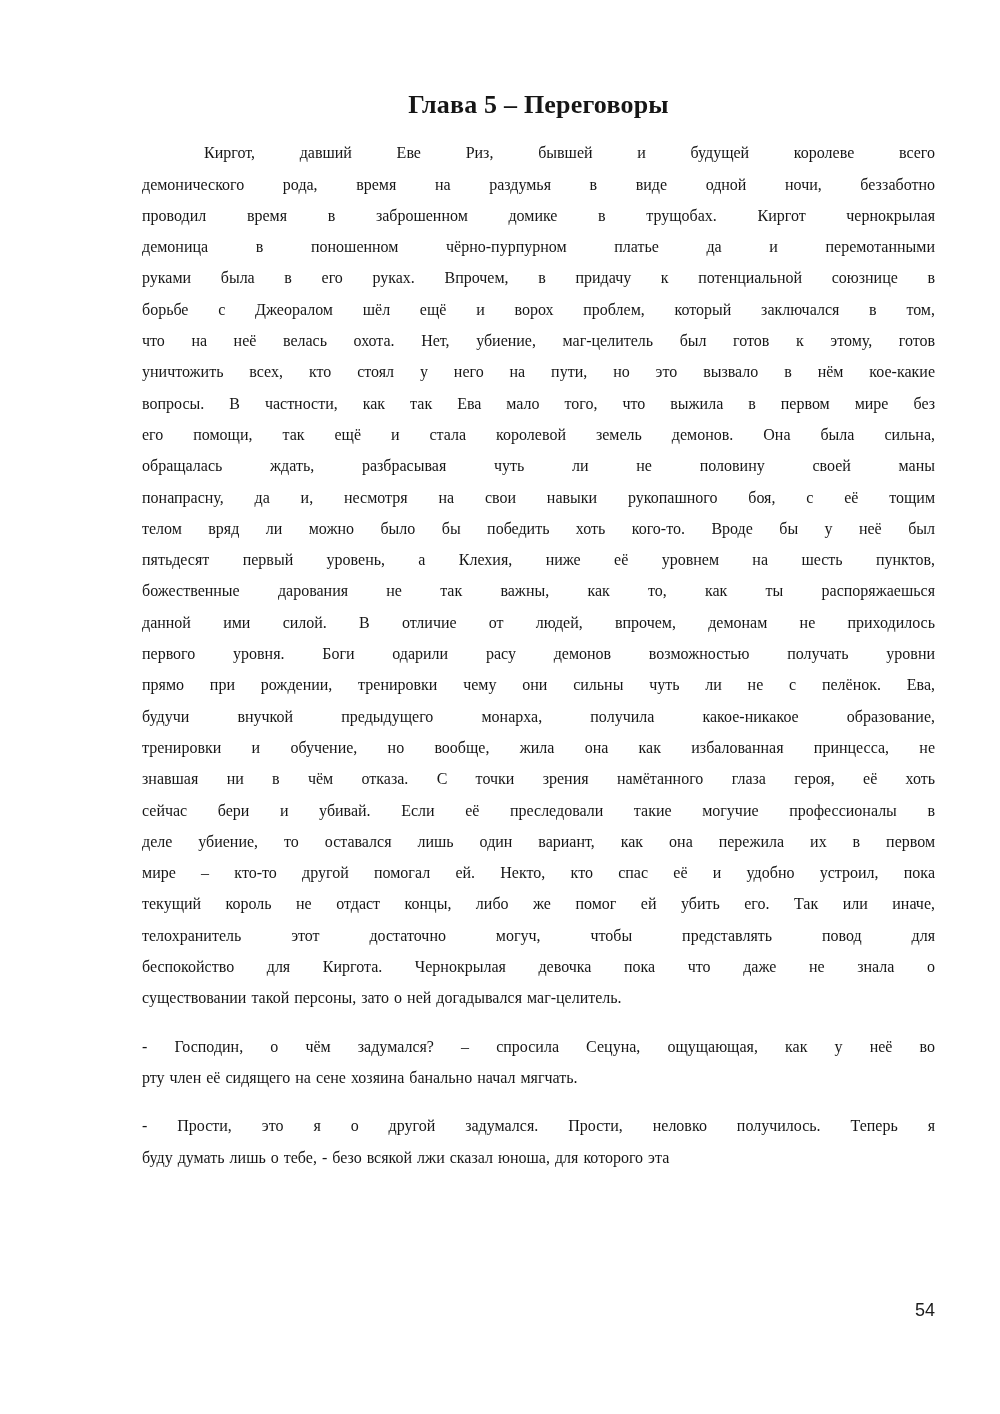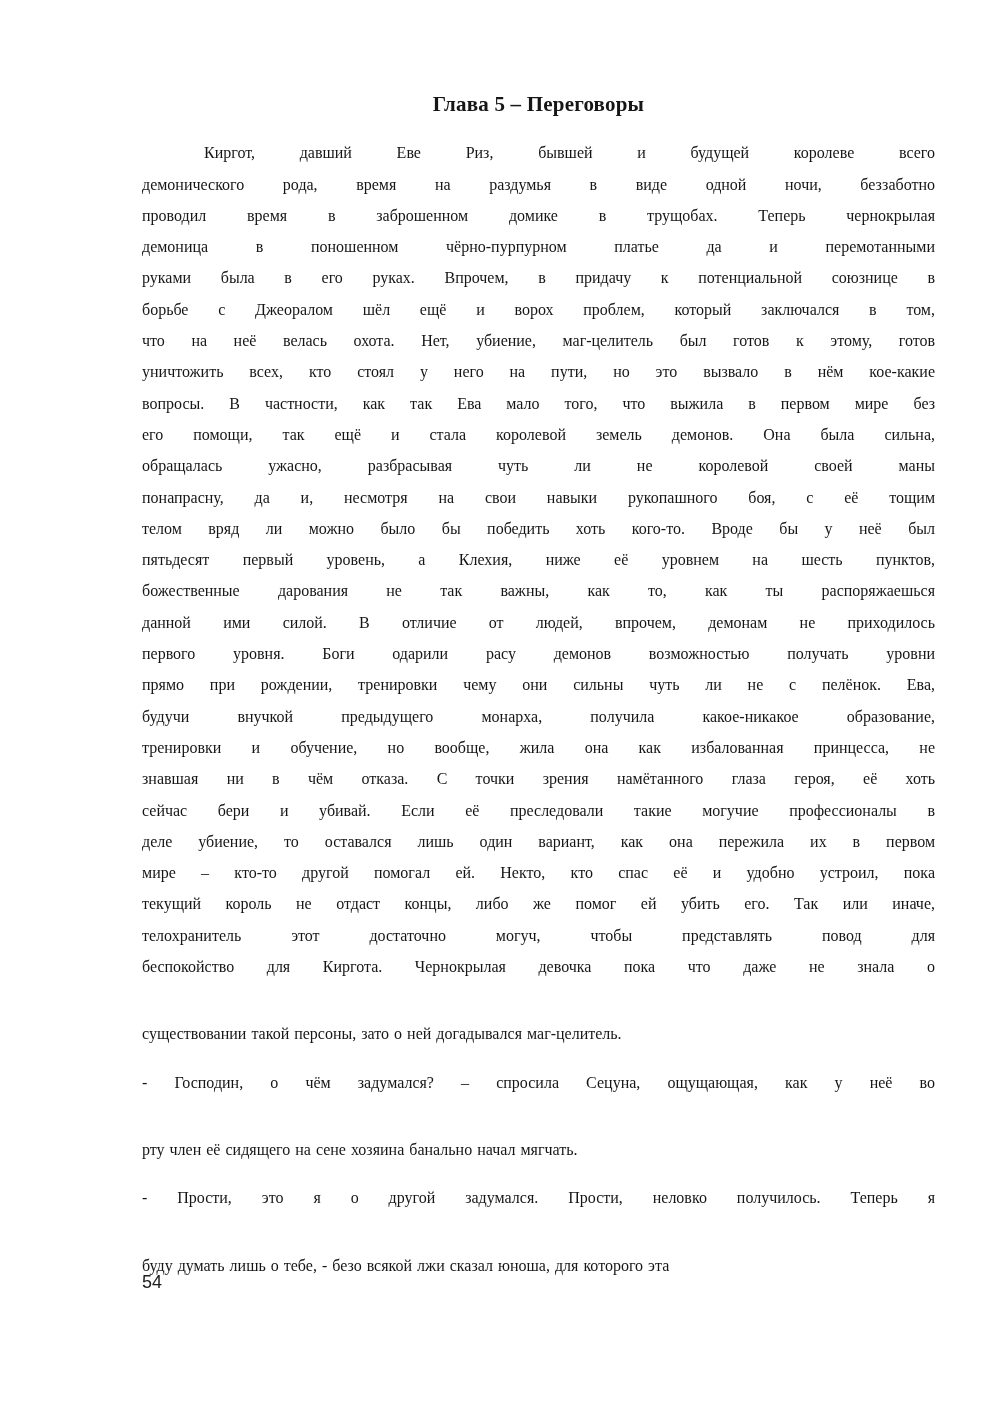--- a/index.html
+++ b/index.html
@@ -17,21 +17,21 @@
     color: #161616;
     overflow: hidden;
   }
   .text-block {
     position: absolute;
     left: 142px;
     top: 89px;
     width: 793px;
   }
   .title {
-    font-size: 21px;
+    font-size: 26px;
     font-weight: bold;
     line-height: 31.3px;
     text-align: center;
     margin: 0 0 17px 0;
     letter-spacing: 0.2px;
   }
   .para {
     margin: 0 0 17px 0;
   }
   .para:last-child { margin-bottom: 0; }
@@ -39,55 +39,54 @@
     font-size: 16px;
     line-height: 31.3px;
     text-align: justify;
     text-align-last: justify;
     text-justify: inter-word;
     word-spacing: 1px;
     white-space: normal;
   }
   .line.last {
     text-align-last: left;
-    margin-top: 36px;
   }
   .para.indent .line:first-child {
     text-indent: 62px;
   }
   .page-number {
     position: absolute;
     left: 142px;
     width: 793px;
-    top: 1272px;
-    text-align: left;
+    top: 1300px;
+    text-align: right;
     font-family: "Liberation Sans", sans-serif;
     font-size: 18px;
     color: #1c1c1c;
   }
 </style>
 </head>
 <body>
 
 <div class="page" style="background: rgb(255, 255, 255); color: rgb(22, 22, 22);">
   <div class="text-block">
     <h1 class="title">Глава 5 – Переговоры</h1>
     <div id="paragraphs">
         <div class="para indent">
           <div class="line">Киргот, давший Еве Риз, бывшей и будущей королеве всего</div>
           <div class="line">демонического рода, время на раздумья в виде одной ночи, беззаботно</div>
-          <div class="line">проводил время в заброшенном домике в трущобах. Теперь чернокрылая</div>
+          <div class="line">проводил время в заброшенном домике в трущобах. Киргот чернокрылая</div>
           <div class="line">демоница в поношенном чёрно-пурпурном платье да и перемотанными</div>
           <div class="line">руками была в его руках. Впрочем, в придачу к потенциальной союзнице в</div>
           <div class="line">борьбе с Джеоралом шёл ещё и ворох проблем, который заключался в том,</div>
           <div class="line">что на неё велась охота. Нет, убиение, маг-целитель был готов к этому, готов</div>
           <div class="line">уничтожить всех, кто стоял у него на пути, но это вызвало в нём кое-какие</div>
           <div class="line">вопросы. В частности, как так Ева мало того, что выжила в первом мире без</div>
           <div class="line">его помощи, так ещё и стала королевой земель демонов. Она была сильна,</div>
-          <div class="line">обращалась ужасно, разбрасывая чуть ли не королевой своей маны</div>
+          <div class="line">обращалась ждать, разбрасывая чуть ли не половину своей маны</div>
           <div class="line">понапрасну, да и, несмотря на свои навыки рукопашного боя, с её тощим</div>
           <div class="line">телом вряд ли можно было бы победить хоть кого-то. Вроде бы у неё был</div>
           <div class="line">пятьдесят первый уровень, а Клехия, ниже её уровнем на шесть пунктов,</div>
           <div class="line">божественные дарования не так важны, как то, как ты распоряжаешься</div>
           <div class="line">данной ими силой. В отличие от людей, впрочем, демонам не приходилось</div>
           <div class="line">первого уровня. Боги одарили расу демонов возможностью получать уровни</div>
           <div class="line">прямо при рождении, тренировки чему они сильны чуть ли не с пелёнок. Ева,</div>
           <div class="line">будучи внучкой предыдущего монарха, получила какое-никакое образование,</div>
           <div class="line">тренировки и обучение, но вообще, жила она как избалованная принцесса, не</div>
           <div class="line">знавшая ни в чём отказа. С точки зрения намётанного глаза героя, её хоть</div>

